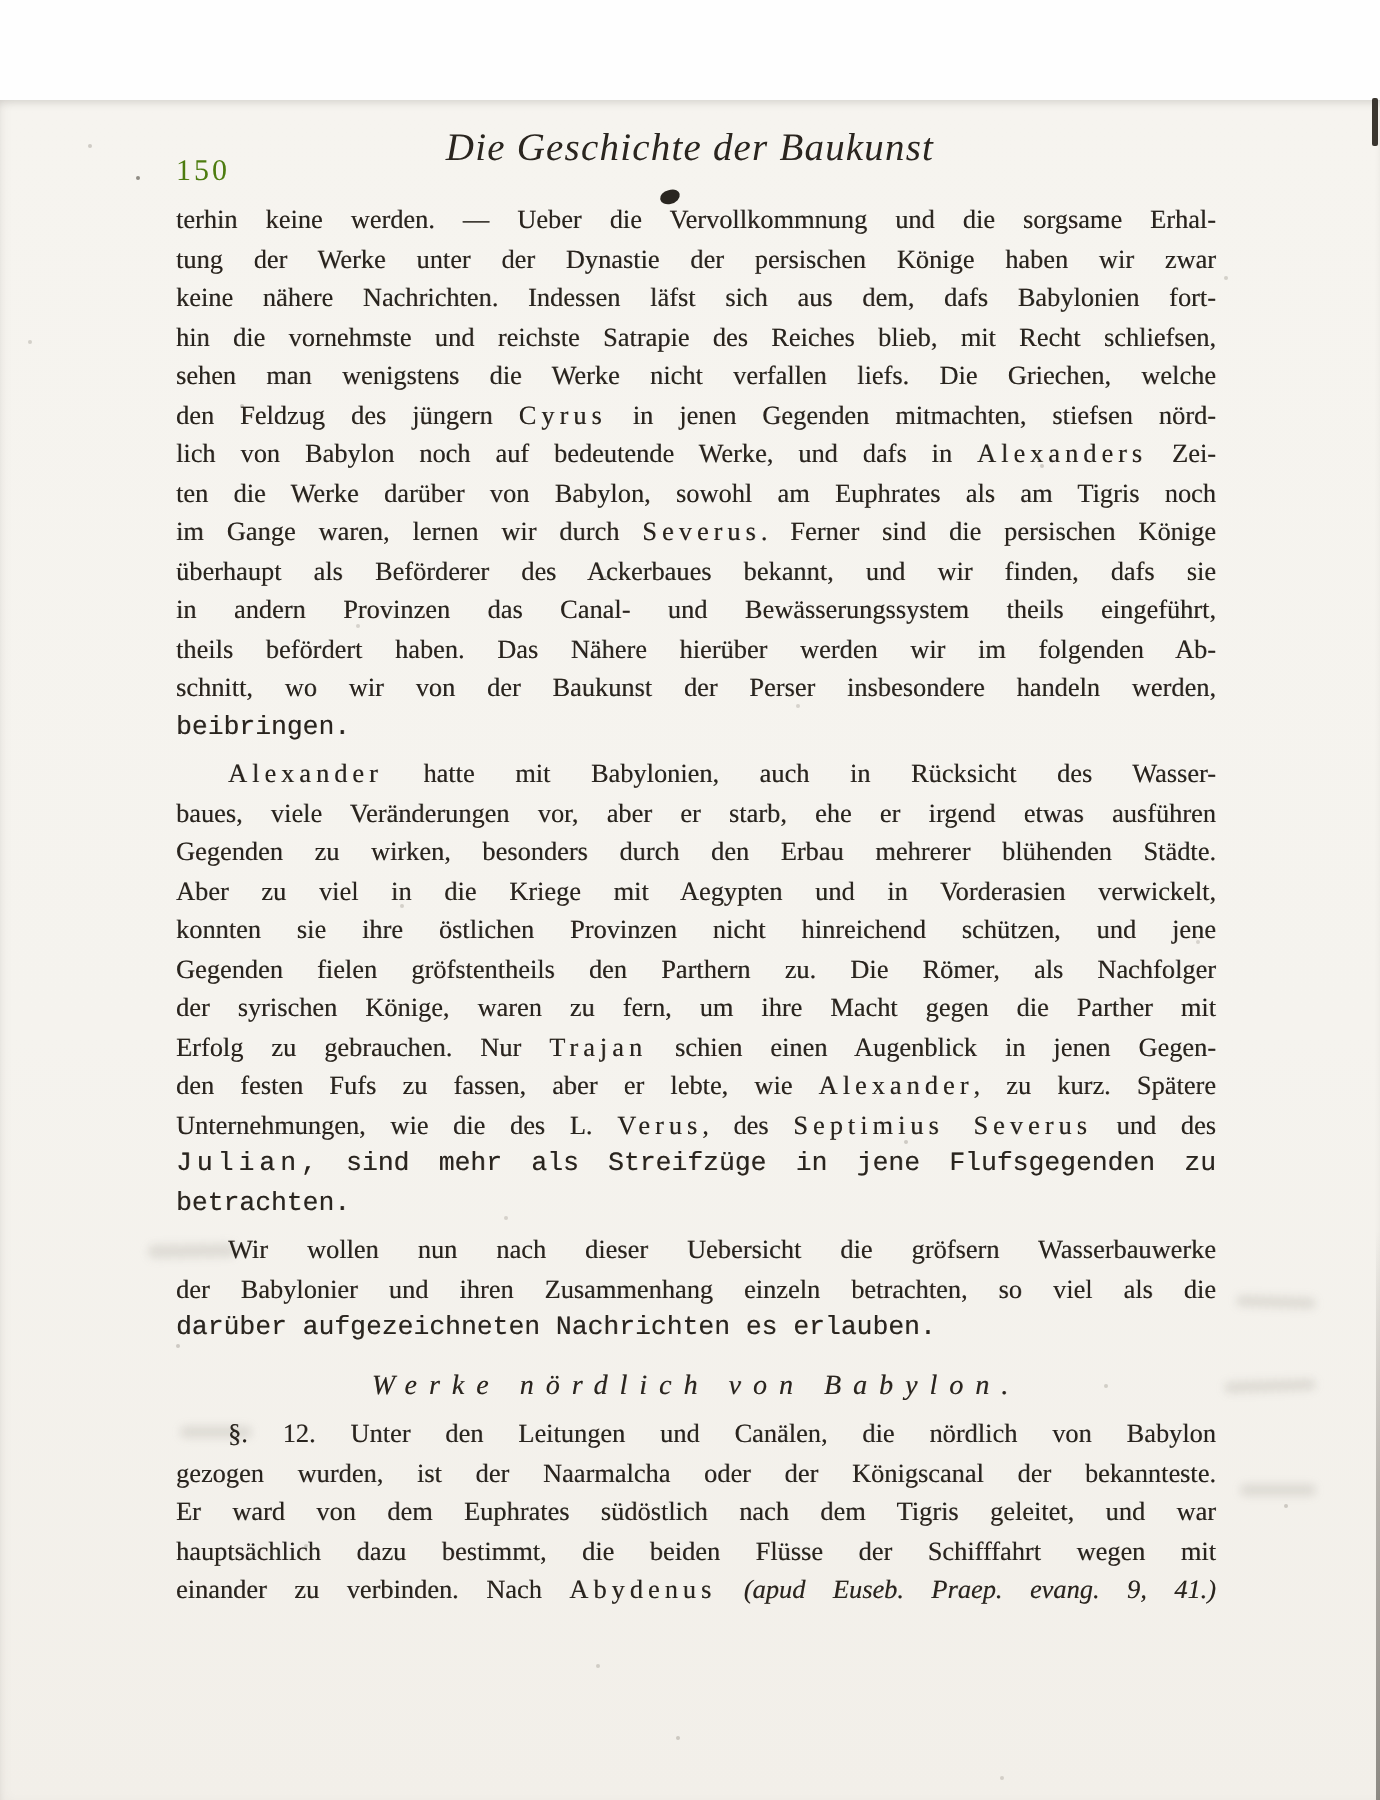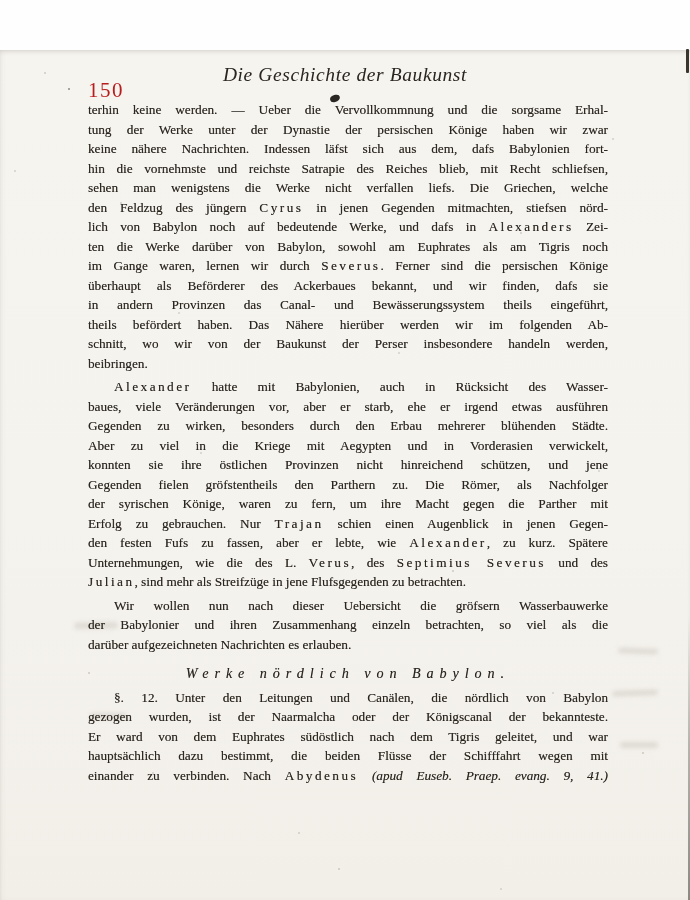--- a/index.html
+++ b/index.html
@@ -64,38 +64,38 @@
     filter:blur(2px);border-radius:3px;
   }
   .ghost.g1{left:74px;top:622px;width:44px;height:7px;transform:rotate(-1deg);}
   .ghost.g2{left:90px;top:713px;width:36px;height:6px;}
   .ghost.g3{left:618px;top:648px;width:40px;height:6px;transform:rotate(2deg);}
   .ghost.g4{left:612px;top:690px;width:46px;height:6px;transform:rotate(-2deg);}
   .ghost.g5{left:620px;top:742px;width:38px;height:6px;}
   
   .page-number{
     position:absolute;left:88px;top:78px;
-    font-size:21px;letter-spacing:1.5px;color:#b91c1c;
+    font-size:15px;letter-spacing:1.5px;color:#4d7c0f;
   }
   .running-title{
     position:absolute;left:0;top:64px;width:690px;text-align:center;
     font-style:italic;font-size:19.5px;letter-spacing:.6px;color:#2a251f;
   }
   
   .text-block{
     position:absolute;left:88px;top:100px;width:520px;
     font-size:13.2px;line-height:19.5px;color:var(--ink);
     text-shadow:.2px .2px .3px rgba(41,36,30,.5);
   }
   .para{margin:0;}
   .para-body:not(:first-child){margin-top:4px;}
   .para-heading{margin:10px 0 4px 0;font-size:14px;font-style:italic;}
   .line{text-align:justify;text-align-last:justify;}
   .line.indent{text-indent:26px;}
-  .line.para-last{text-align-last:left;}
+  .line.para-last{text-align-last:left;font-family:Liberation Mono, monospace;}
   .para-heading .line{
     text-align:center;text-align-last:center;letter-spacing:6px;
   }
   .sperr{letter-spacing:2.5px;}
   .cite{font-style:italic;}
 </style>
 </head>
 <body>
 
 <div class="scan">

